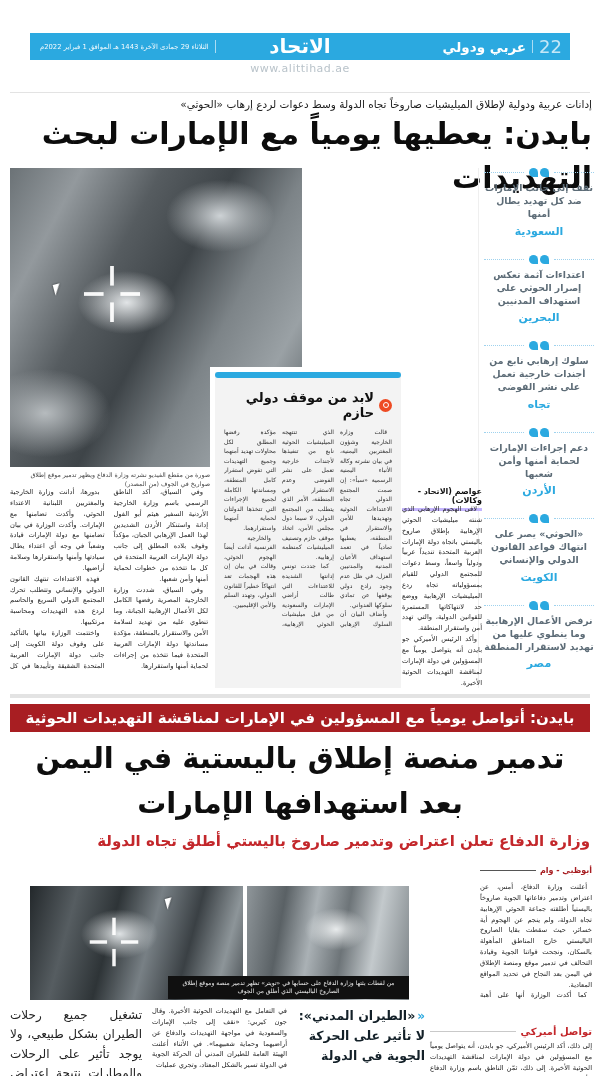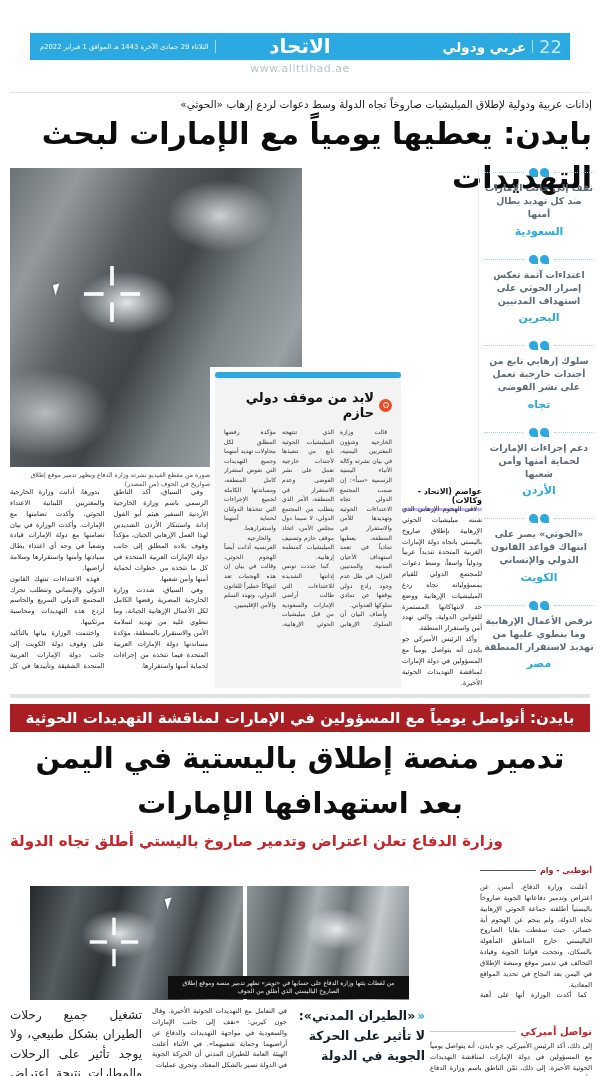--- a/index.html
+++ b/index.html
@@ -71,21 +71,21 @@
         font-size:6.7px;line-height:1.62;color:#242424;text-align:justify;}
   .colsL{position:absolute;left:10px;top:487px;width:198px;height:201px;overflow:hidden;
          column-count:2;column-gap:9px;font-size:6.7px;line-height:1.62;color:#242424;text-align:justify;}
   p.bp{margin:0;text-indent:5px;}
   
   .divider{position:absolute;left:10px;top:694px;width:580px;height:4px;background:#e3e3e3;}
   .banner{position:absolute;left:10px;top:704px;width:580px;height:28px;background:#A81E22;color:#fff;
           font-weight:bold;font-size:15px;text-align:center;line-height:28px;}
   .headline2{position:absolute;left:10px;top:736px;width:580px;text-align:center;font-size:29px;font-weight:bold;
              color:#0e0e0e;line-height:1.55;letter-spacing:-.5px;}
-  .subhead2{position:absolute;left:10px;top:832px;width:580px;text-align:left;font-size:15px;font-weight:bold;color:#C3272B;}
+  .subhead2{position:absolute;left:10px;top:832px;width:580px;text-align:right;font-size:15px;font-weight:bold;color:#C3272B;}
   .byline2{position:absolute;left:480px;top:866px;width:112px;display:flex;align-items:center;gap:4px;}
   .byline2 .lbl{font-size:8px;font-weight:bold;color:#A81E22;}
   .byline2 .rl{flex:1;border-top:1px solid #555;}
   .colA2{position:absolute;left:480px;top:882px;width:112px;height:118px;overflow:hidden;
          font-size:6.7px;line-height:1.62;color:#242424;text-align:justify;}
   .capbar{position:absolute;left:168px;top:976px;width:241px;background:#101010;color:#eee;font-size:6px;
           padding:3px 5px;box-sizing:border-box;text-align:center;line-height:1.4;}
   .b1{position:absolute;left:430px;top:1003px;width:162px;}
   .b1-head{display:flex;align-items:center;gap:5px;margin-top:23px;}
   .b1-label{font-size:10px;font-weight:bold;color:#C3272B;}

